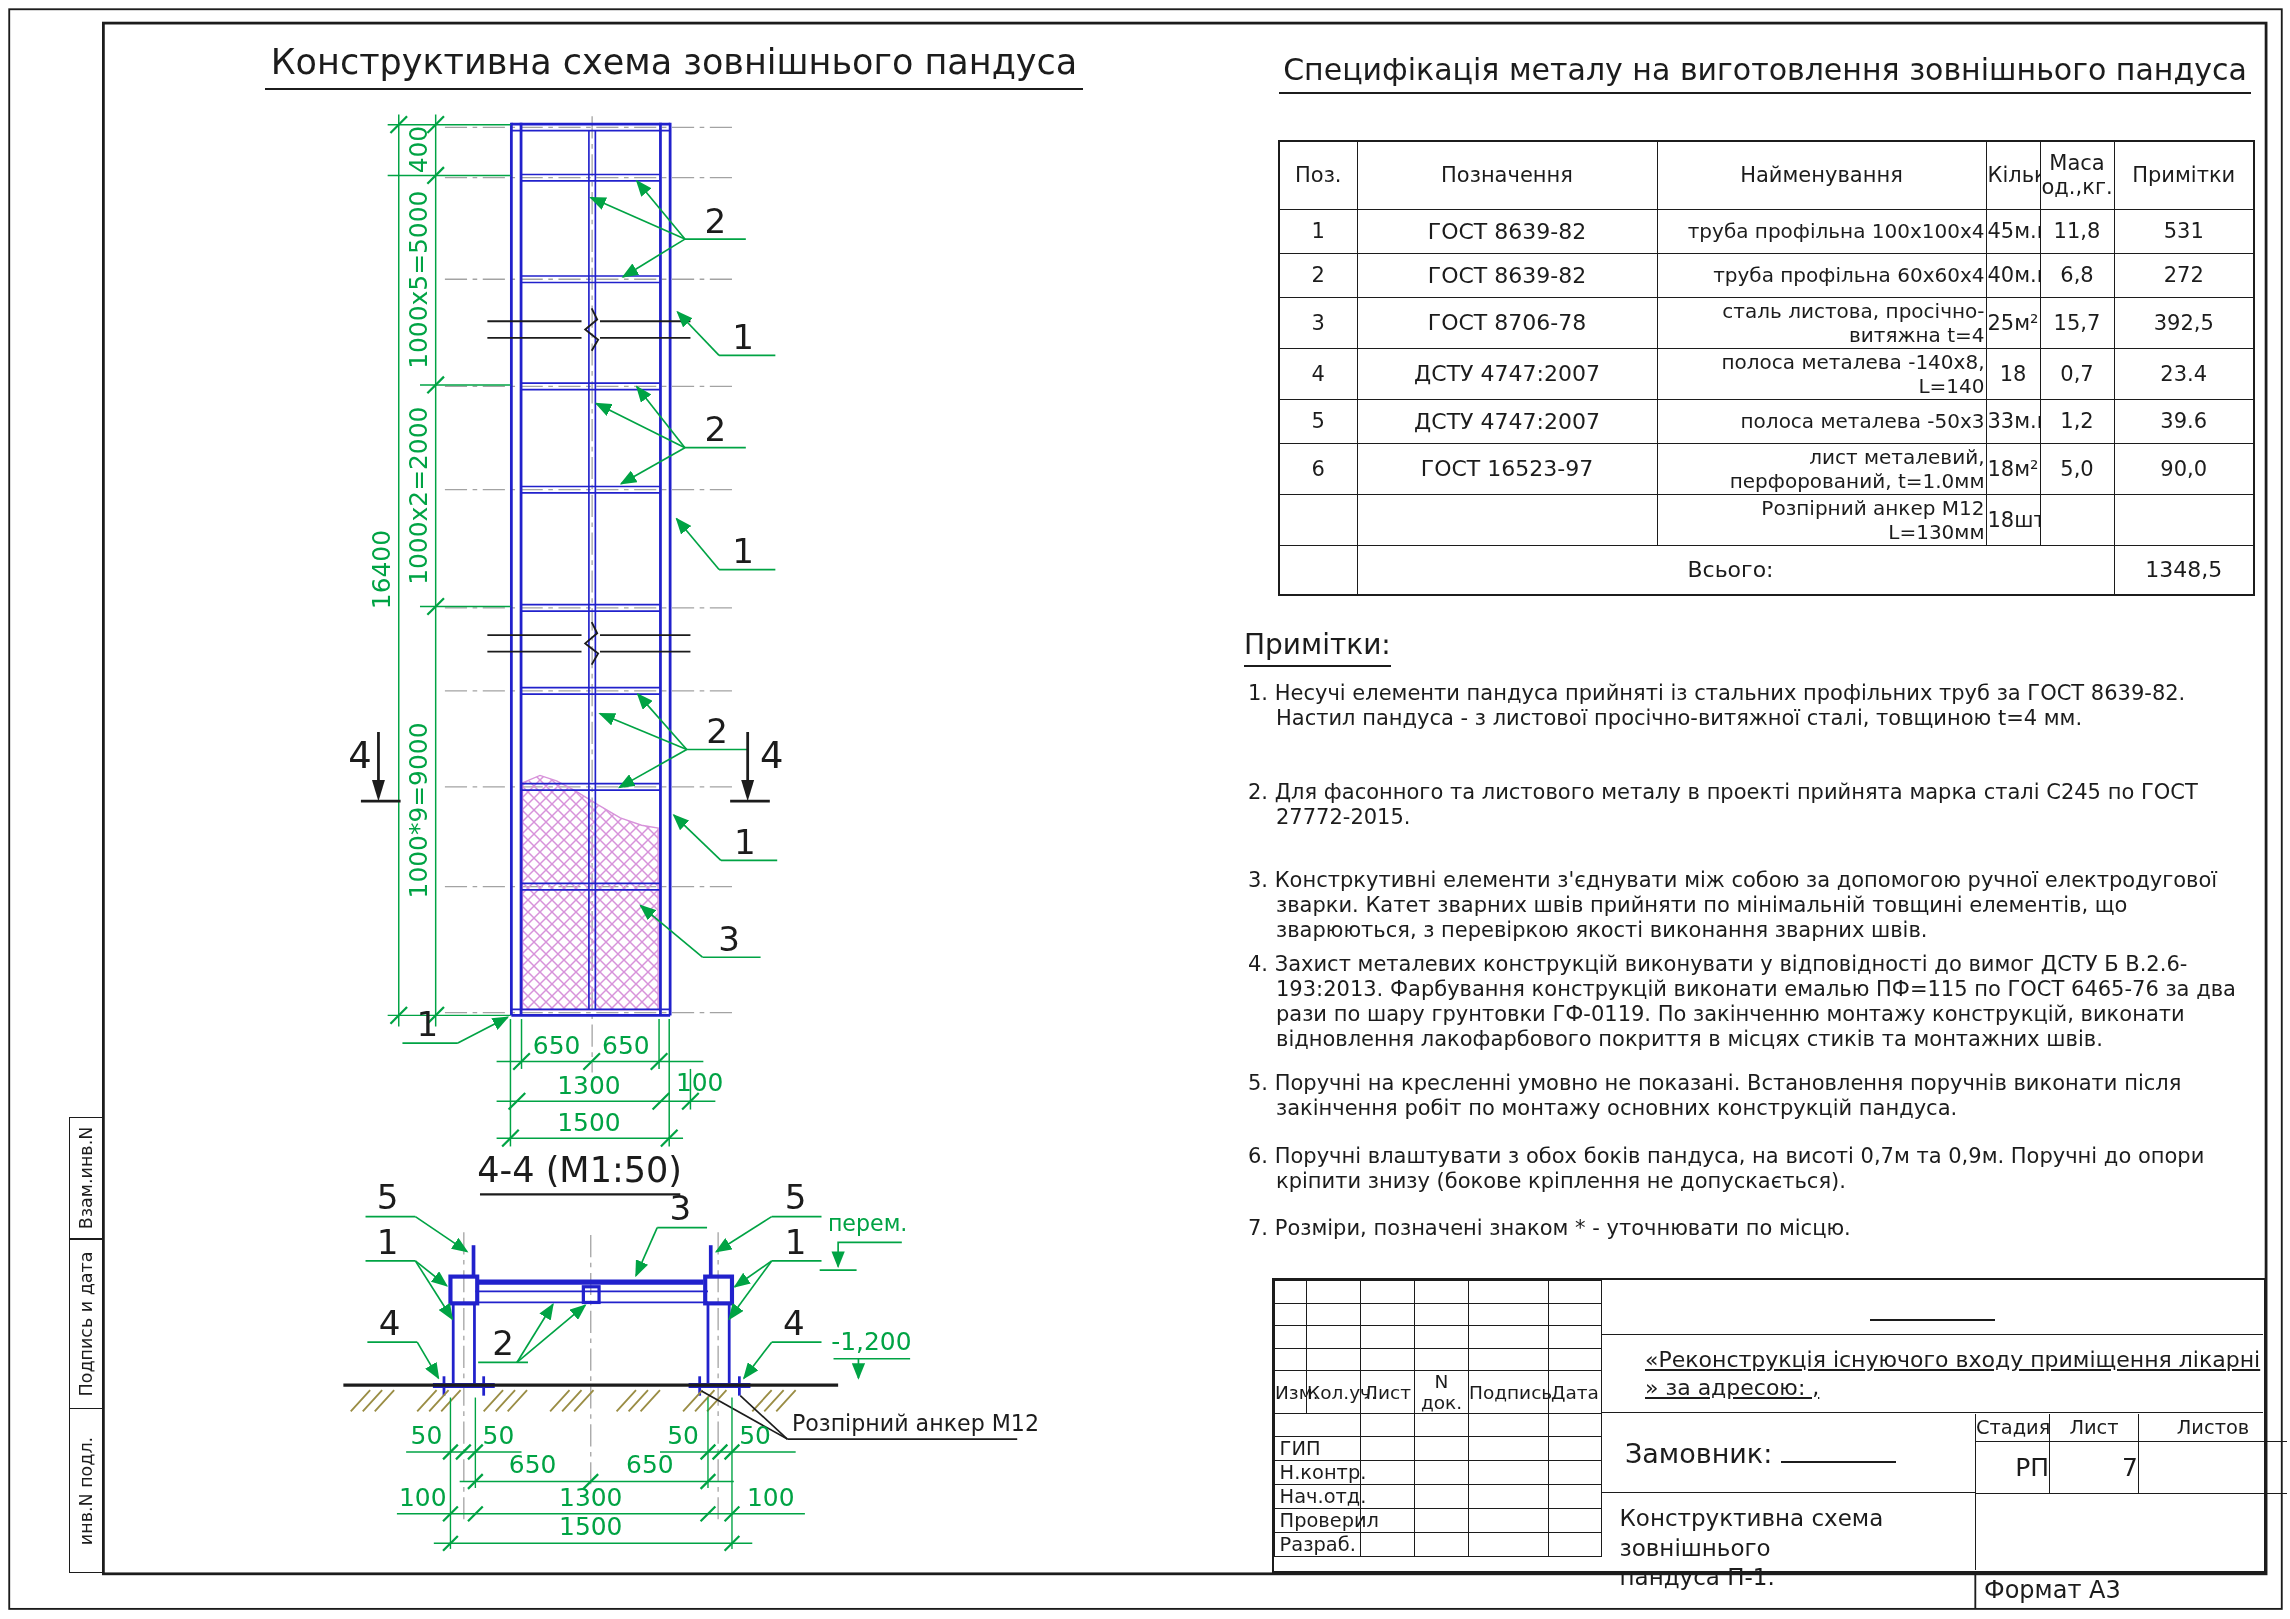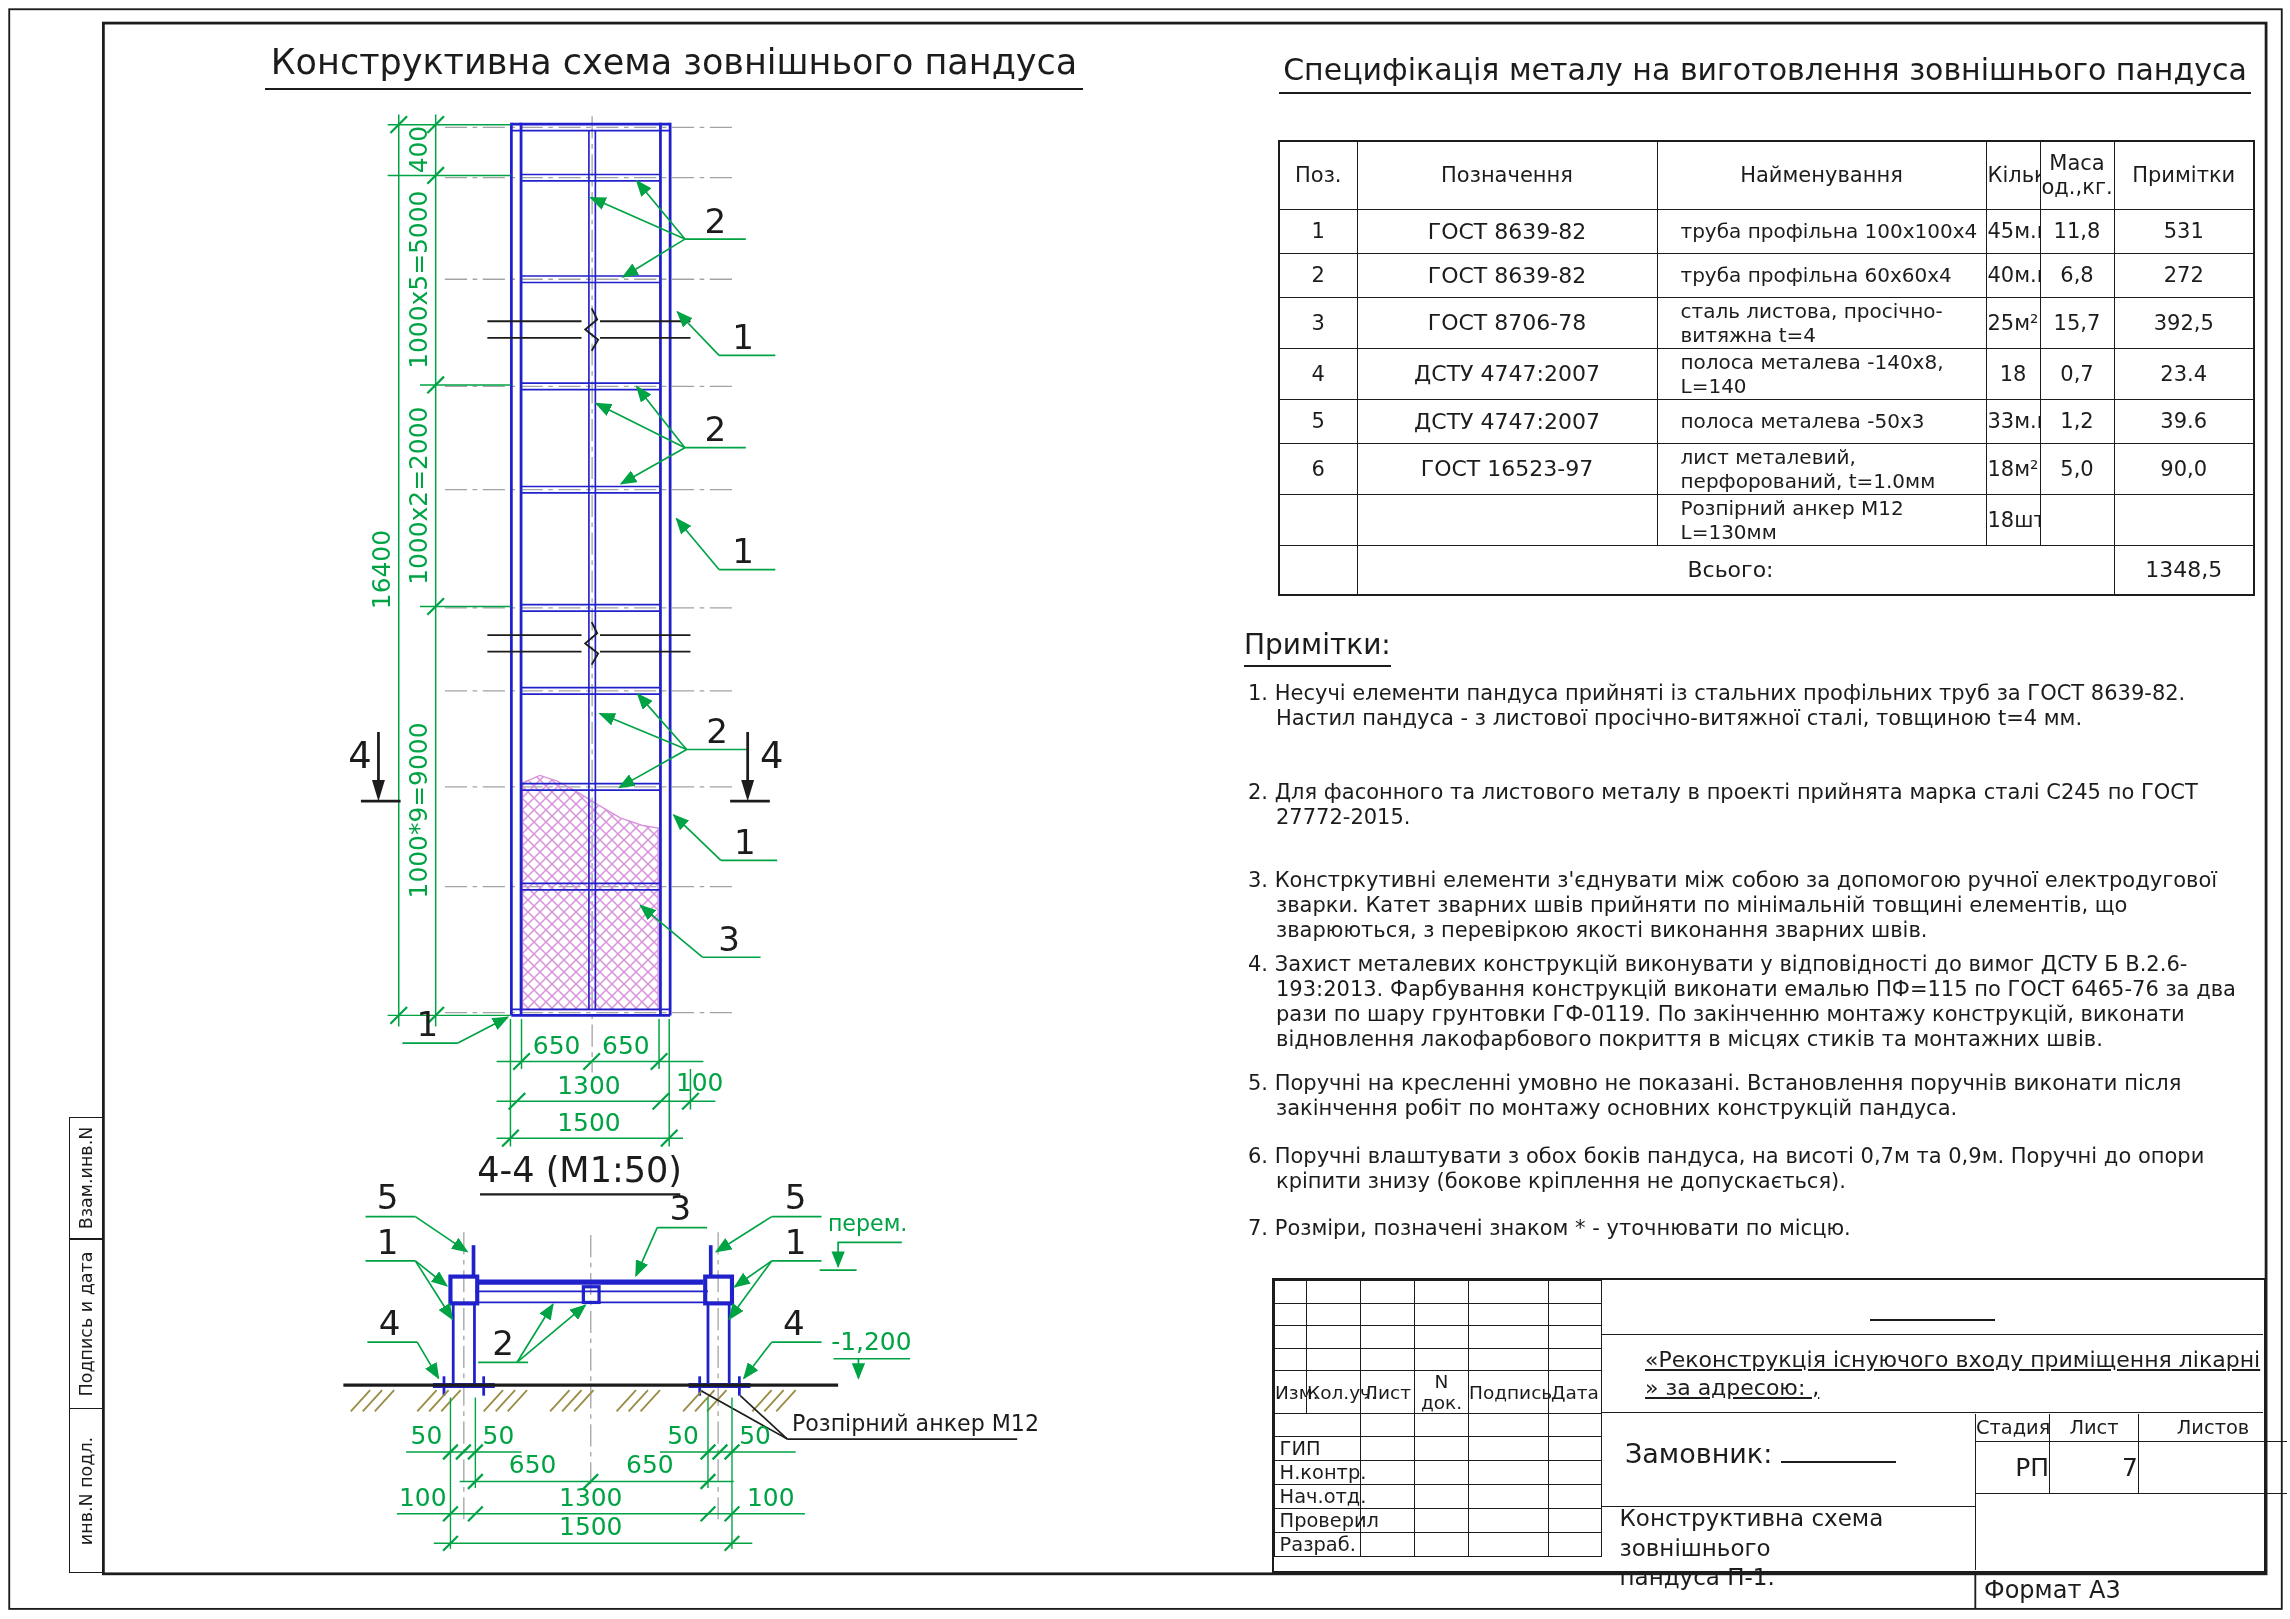--- a/index.html
+++ b/index.html
@@ -29,21 +29,21 @@
   .spec-title span{border-bottom:2.8px solid #1c1c1c;padding:0 3.7px 4.6px 3.7px;}
 
   .spec-wrap{left:1278px;top:140px;width:975px;}
   table.spec{border-collapse:collapse;width:975px;table-layout:fixed;border:2.8px solid #1c1c1c;}
   table.spec th,table.spec td{border:1.8px solid #1c1c1c;font-weight:normal;text-align:center;
       font-size:21px;overflow:hidden;}
   table.spec thead tr{height:68px;}
   table.spec tbody tr{height:44px;}
   table.spec tfoot tr{height:50px;}
   table.spec th{white-space:pre-line;line-height:24px;}
-  table.spec td.c2{text-align:left;padding-left:23px;font-size:20px;}
+  table.spec td.c2{text-align:right;padding-left:23px;font-size:20px;}
   table.spec td.c1{font-size:22px;}
   table.spec tfoot td.total-lbl{text-align:center;padding-right:11px;font-size:22px;}
   table.spec tfoot td.total-val{font-size:22px;}
 
   .notes-title{left:1244px;top:628px;font-size:28px;}
   .notes-title span{border-bottom:2.3px solid #1c1c1c;padding-bottom:3.7px;}
   .note{position:absolute;left:1248px;width:1008px;font-size:21px;line-height:25px;
         padding-left:28px;text-indent:-28px;}
   .n1{top:681px;} .n2{top:780px;} .n3{top:868px;} .n4{top:952px;}
   .n5{top:1071px;} .n6{top:1144px;} .n7{top:1216px;}
@@ -53,21 +53,21 @@
   table.tb-grid{position:absolute;left:0;top:0;border-collapse:collapse;width:327px;table-layout:fixed;}
   table.tb-grid td{border:1.8px solid #1c1c1c;height:22.6px;font-size:18.5px;text-align:center;padding:0;}
   table.tb-grid td.tbr{text-align:left;padding-left:4.6px;font-size:19.4px;}
   .tb-cell{position:absolute;border-color:#1c1c1c;}
   .tb-topline{left:327px;top:0;width:662px;height:55px;border-bottom:1.8px solid #1c1c1c;}
   .tb-topline .shortline{width:125px;border-top:2.3px solid #1c1c1c;margin:39px auto 0 auto;}
   .tb-project{left:327px;top:55px;width:662px;height:78px;border-bottom:1.8px solid #1c1c1c;
               font-size:22px;line-height:28px;padding-top:11px;}
   .tb-project .l1{padding-left:44px;text-decoration:underline;}
   .tb-project .l2{padding-left:16.6px;}
-  .tb-customer{left:327px;top:134px;width:375px;height:93px;border-bottom:1.8px solid #1c1c1c;
+  .tb-customer{left:327px;top:134px;width:375px;height:79px;border-bottom:1.8px solid #1c1c1c;
                font-size:27px;padding:24px 12px 0 24px;}
   .tb-customer .uline{display:inline-block;width:115px;border-bottom:2.3px solid #1c1c1c;margin-left:9.2px;}
   .tb-sh{top:134px;height:28px;border-left:1.8px solid #1c1c1c;border-bottom:1.8px solid #1c1c1c;
          font-size:19.4px;text-align:center;padding-top:1.8px;}
   .tb-sv{top:162px;height:52px;border-left:1.8px solid #1c1c1c;border-bottom:1.8px solid #1c1c1c;
          font-size:25px;text-align:right;padding-top:11px;}
   .col-stage{left:701px;width:74px;} .col-sheet{left:775px;width:89px;} .col-sheets{left:864px;width:149px;}
   .tb-doctitle{left:327px;top:213px;width:375px;height:77px;font-size:23px;line-height:29.5px;
                padding:11px 0 0 18.5px;}
   .tb-bottomright{left:701px;top:213px;width:287px;height:77px;border-left:1.8px solid #1c1c1c;}

